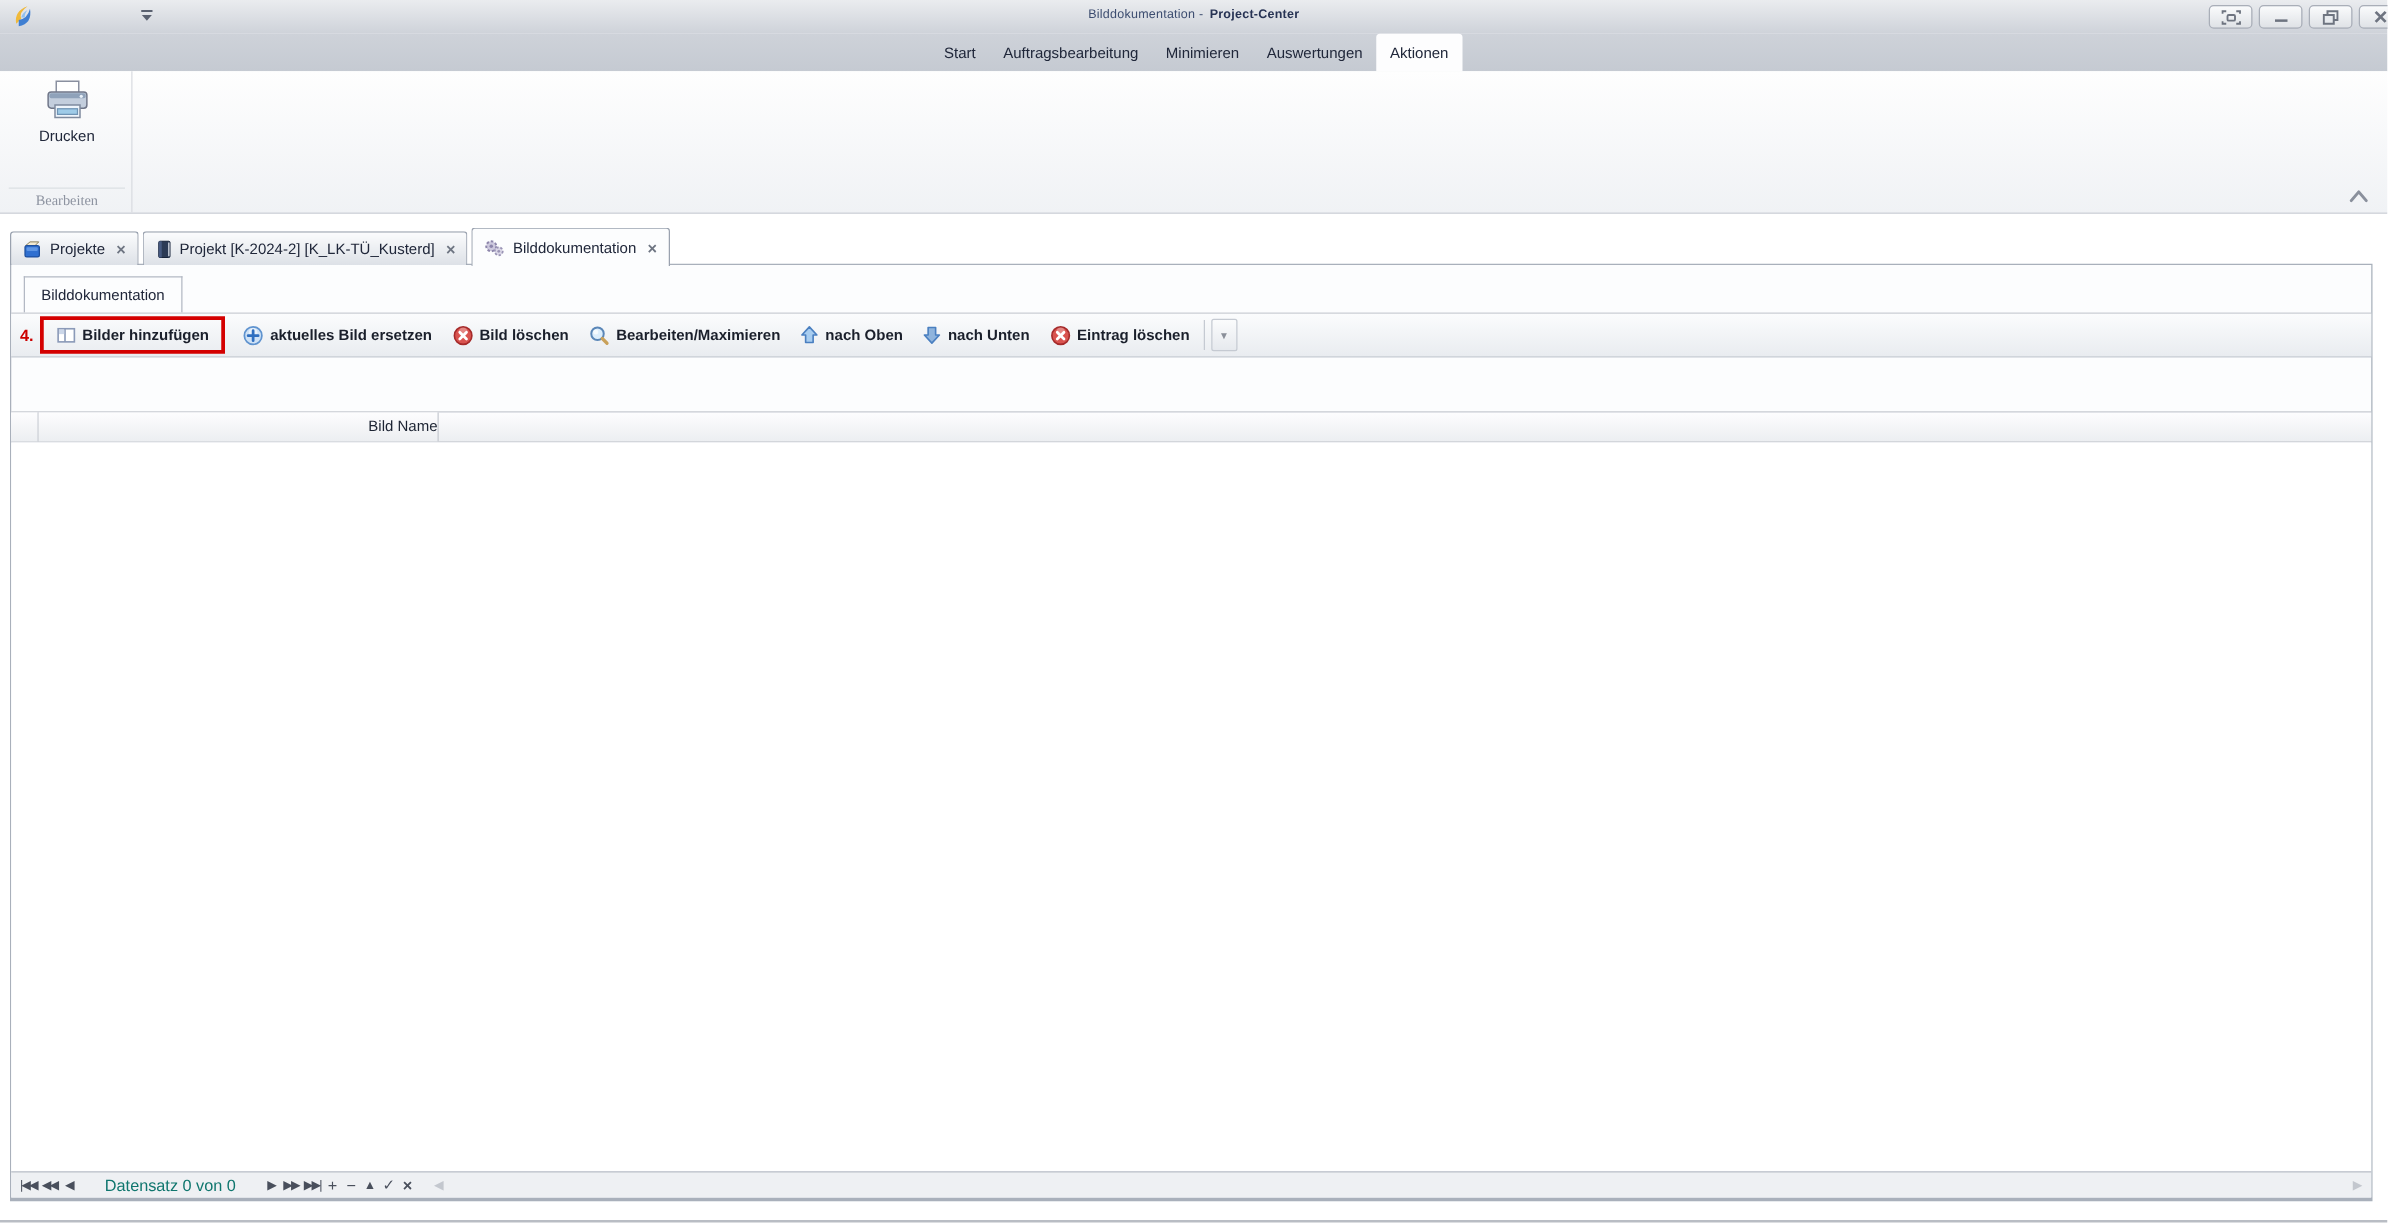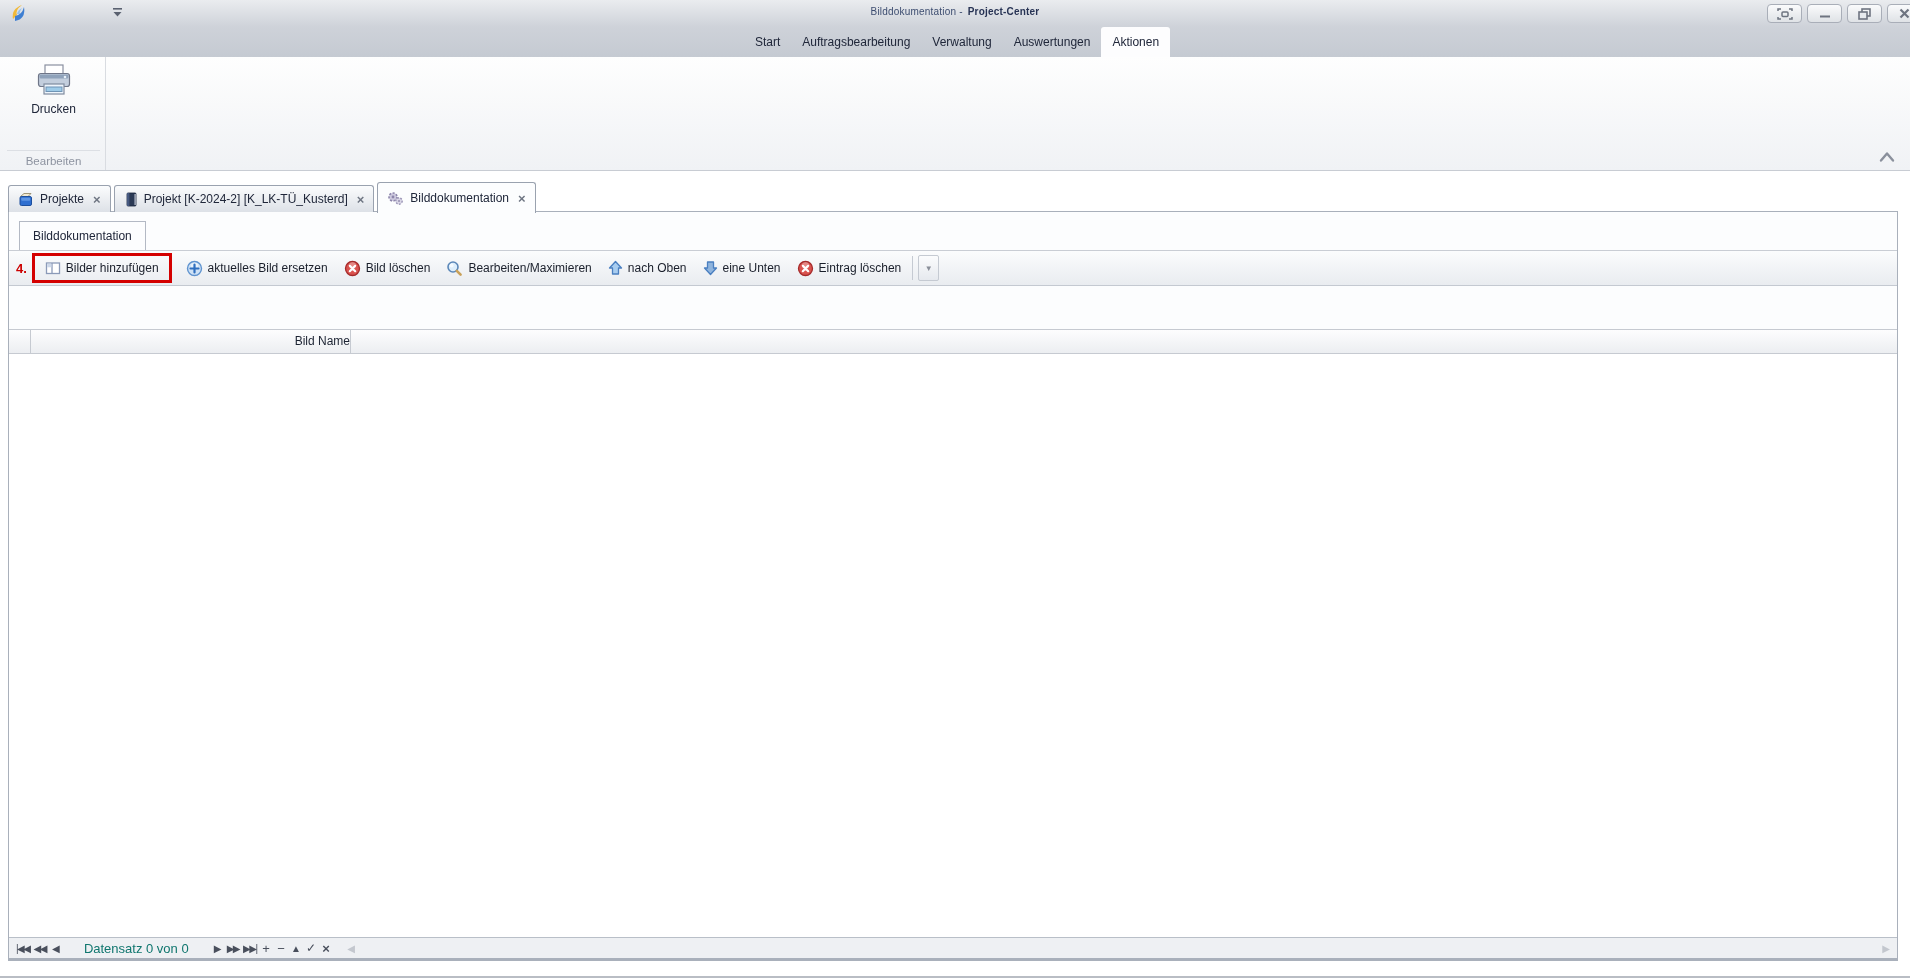--- a/index.html
+++ b/index.html
@@ -30,21 +30,21 @@
   .ribbon-tab.active { background:#fdfdfe; border-radius:3px 3px 0 0; }
 
   
   .ribbon-body { position:absolute; left:0; top:57px; width:1910px; height:114px;
     background:linear-gradient(#fefefe,#f0f2f5); border-bottom:1px solid #c8ccd3; }
   .ribbon-group { position:absolute; left:2px; top:0; width:104px; height:113px;
     border-right:1px solid #d9dce1; }
   .big-button { width:72px; margin:5px auto 0 auto; text-align:center; padding-top:2px; }
   .big-button .lbl { margin-top:4px; color:#20273a; }
   .group-label { position:absolute; left:5px; right:5px; bottom:3px; text-align:center;
-    font-size:11.5px; color:#8d93a0; border-top:1px solid #dcdfe4; padding-top:4px; }
+    font-size:11.5px; color:#8d93a0; border-top:1px solid #dcdfe4; padding-top:4px;font-family:Liberation Serif, serif; }
   .ribbon-collapse { position:absolute; right:14px; bottom:7px; width:18px; height:13px; }
 
   
   .doc-tabbar { position:absolute; left:8px; top:181px; height:31px; display:flex;
     gap:3px; align-items:flex-end; z-index:5; }
   .doc-tab { height:27px; display:flex; align-items:center; gap:6px; padding:0 9px;
     background:linear-gradient(#fbfcfd,#dde1e7); border:1px solid #9aa2af; border-bottom:none;
     border-radius:3px 3px 0 0; color:#20273a; white-space:nowrap; }
   .doc-tab.active { background:#fcfdfe; height:31px; margin-bottom:-1px; }
   .tab-close { color:#6e7582; font-weight:bold; font-size:13px; margin-left:3px; line-height:1; }
@@ -55,21 +55,21 @@
   .subtab { position:absolute; left:10px; top:9px; height:29px; padding:0 13px;
     border:1px solid #b3b9c4; border-bottom:none; display:flex; align-items:center; color:#20273a; }
 
   .toolbar { position:absolute; left:0; right:0; top:38px; height:36px;
     background:linear-gradient(#fbfcfd,#e9ecf0); border-top:1px solid #c9cdd4;
     border-bottom:1px solid #c4c9d1; display:flex; align-items:center; padding-left:7px; }
   .step-label { color:#cc0000; font-weight:bold; font-size:13px; margin-right:5px; }
   .red-box { border:3px solid #d40000; display:flex; align-items:center;
     padding:1px 2px; margin-right:6px; }
   .tb-btn { display:flex; align-items:center; gap:5px; padding:4px 8px; color:#1a1f2b;
-    white-space:nowrap; border-radius:2px; }
+    white-space:nowrap; border-radius:2px;font-weight:bold; }
   .tb-sep { width:1px; height:24px; background:#c5cad2; margin:0 3px; }
   .tb-overflow { width:21px; height:26px; border:1px solid #c5cad2; border-radius:2px;
     background:linear-gradient(#fbfcfd,#e6e9ee); display:flex; align-items:center;
     justify-content:center; color:#8a8f99; font-size:8px; margin-left:2px; }
 
   .groupby { position:absolute; left:0; right:0; top:81px; height:30px; background:#d3d6db;
     line-height:30px; padding-left:22px; color:#a8acb5; overflow:hidden; }
   .swoosh { position:absolute; right:0; top:0; width:198px; height:30px;
     background:
       linear-gradient(112deg, rgba(255,255,255,0) 0%, rgba(229,219,245,.95) 20%,
@@ -139,21 +139,21 @@
       <svg width="11" height="11" viewBox="0 0 11 11">
         <path d="M1.5 1.5 L9.5 9.5 M9.5 1.5 L1.5 9.5" stroke="#6e7480" stroke-width="2.2"></path>
       </svg>
     </div>
   </div>
 </div>
 
 <div class="ribbon-tabs">
   <div class="ribbon-tab">Start</div>
   <div class="ribbon-tab">Auftragsbearbeitung</div>
-  <div class="ribbon-tab">Verwaltung</div>
+  <div class="ribbon-tab">Minimieren</div>
   <div class="ribbon-tab">Auswertungen</div>
   <div class="ribbon-tab active">Aktionen</div>
 </div>
 
 <div class="ribbon-body">
   <div class="ribbon-group">
     <div class="big-button">
       <svg width="38" height="34" viewBox="0 0 38 34" style="margin:0 auto">
         <rect x="10" y="1" width="18" height="11" fill="#ffffff" stroke="#8a90a0" stroke-width="1.2"></rect>
         <rect x="3.5" y="9.5" width="31" height="13" rx="2.5" fill="#c3cedd" stroke="#6f7688" stroke-width="1.2"></rect>
@@ -252,21 +252,21 @@
       <svg width="15" height="16" viewBox="0 0 15 16">
         <path d="M7.5 1.5 L13.5 8 H10.5 V14 H4.5 V8 H1.5 Z" fill="#a8cdf0" stroke="#4a7fc0" stroke-width="1.3" stroke-linejoin="round"></path>
       </svg>
       <span>nach Oben</span>
     </span>
 
     <span class="tb-btn">
       <svg width="15" height="16" viewBox="0 0 15 16">
         <path d="M7.5 14.5 L1.5 8 H4.5 V2 H10.5 V8 H13.5 Z" fill="#8fb4dd" stroke="#4a7fc0" stroke-width="1.3" stroke-linejoin="round"></path>
       </svg>
-      <span>eine Unten</span>
+      <span>nach Unten</span>
     </span>
 
     <span class="tb-btn">
       <svg width="17" height="17" viewBox="0 0 17 17">
         <circle cx="8.5" cy="8.5" r="7" fill="#d9534f" stroke="#a52a2a" stroke-width="1.3"></circle>
         <circle cx="8.5" cy="5.5" r="3.5" fill="#ffffff" opacity="0.3"></circle>
         <path d="M5.8 5.8 L11.2 11.2 M11.2 5.8 L5.8 11.2" stroke="#ffffff" stroke-width="2.2" stroke-linecap="round"></path>
       </svg>
       <span>Eintrag löschen</span>
     </span>

